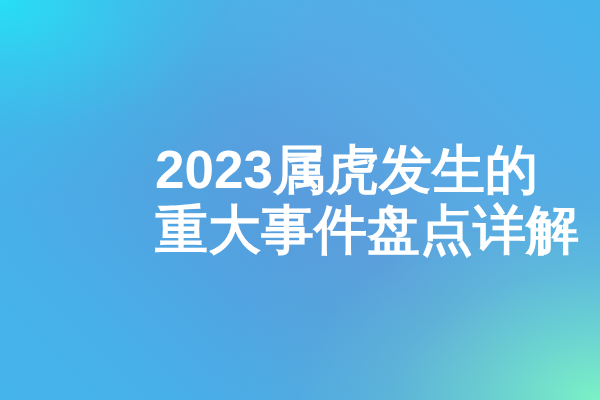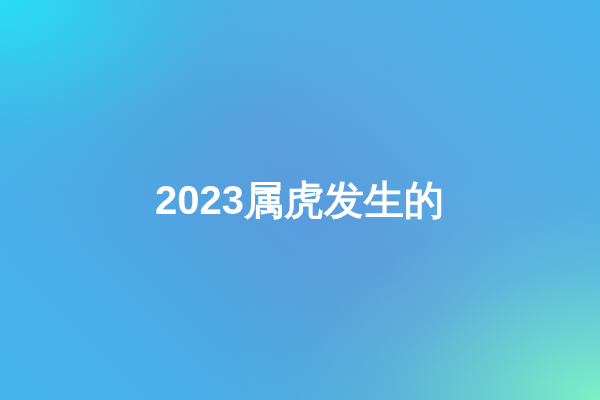--- a/index.html
+++ b/index.html
@@ -84,35 +84,36 @@
     width: 420px;
     height: 400px;
     display: flex;
     flex-direction: column;
     justify-content: center;
     align-items: flex-start;
   }
 
   .title-line {
     color: #ffffff;
-    font-size: 40px;
+    font-size: 53px;
     font-weight: bold;
     line-height: 60px;
     letter-spacing: 0px;
     white-space: nowrap;
     text-align: left;
   }
 </style>
 </head>
 <body>
 
 <div id="poster">
 
   <div class="bg-base"></div>
   <div class="bg-blue-band"></div>
   <div class="bg-cyan-glow"></div>
   <div class="bg-mint-glow"></div>
 
   <div class="title-block">
     <div class="title-line">2023属虎发生的</div>
+    <div class="title-line">重大事件盘点详解</div>
   </div>
 
 </div>
 
 </body></html>

